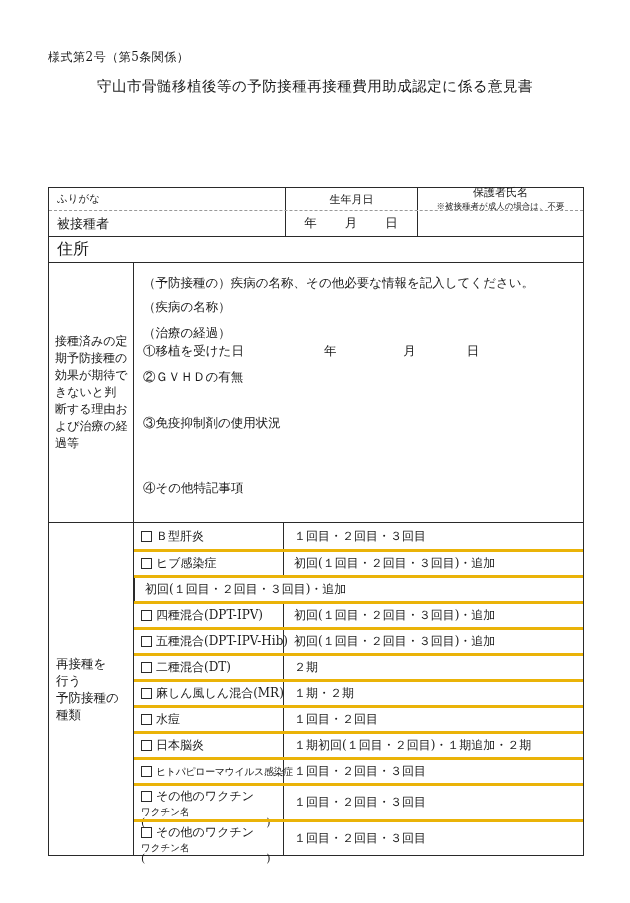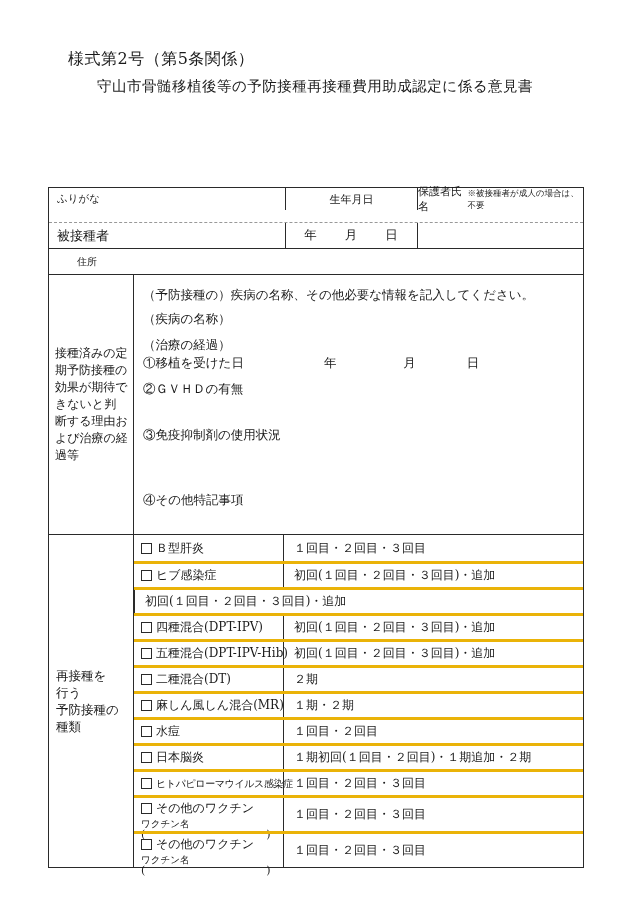--- a/index.html
+++ b/index.html
@@ -8,57 +8,57 @@
     position:relative;
     width:630px; height:903px;
     background:#ffffff;
     font-family:"DejaVu Serif","Liberation Serif",serif;
     color:#1a1a1a;
     margin:0 auto;
     overflow:hidden;
   }
   .form-number {
     position:absolute; left:48px; top:49px;
-    font-size:16px; letter-spacing:0.5px;margin-left:20px;
+    font-size:12px; letter-spacing:0.5px;
   }
   .doc-title {
     position:absolute; left:0; right:0; top:77px;
     text-align:center; font-size:14.5px; font-weight:normal;
     letter-spacing:0.5px;
   }
   .intro {
     position:absolute; left:47px; top:106px; width:537px;
     font-size:13px; line-height:20.5px;
     white-space:pre-line; text-align:justify;
   }
   
   .doc-table {
     position:absolute; left:48px; top:187px; width:536px;
     border:1.4px solid #2a2a2a;
   }
   .row { display:flex; }
   .bl { border-left:1px solid #2a2a2a; }
   .bt { border-top:1px solid #2a2a2a; }
-  .bt-dashed { border-top:1px dashed #999;margin-top:12px; }
+  .bt-dashed { border-top:1px dashed #999; }
   
   .rA { height:22px; }
   .rB { height:26px; }
   .c1 { width:236px; }
   .c2 { width:132px; display:flex; align-items:center; justify-content:center; }
   .c3 { flex:1; }
   .furigana { font-size:10.5px; padding:4px 0 0 8px; }
   .person { font-size:13px; padding:4px 0 0 8px; }
   .birth-label { font-size:11px; }
   .birth-value { font-size:12.5px; letter-spacing:1px; }
-  .guardian { display:flex; flex-direction:row; align-items:center; justify-content:center; }
+  .guardian { display:flex; flex-direction:column; align-items:center; justify-content:center; }
   .guardian-name { font-size:11px; }
   .guardian-note { font-size:8.5px; margin-top:1px; color:#222; }
   
   .sec2 { height:26px; }
-  .label-col { width:84px; display:flex; align-items:center; padding-left:8px; font-size:10px;margin-left:20px; }
+  .label-col { width:84px; display:flex; align-items:center; padding-left:8px; font-size:16px; }
   .addr-value { flex:1; display:flex; align-items:center; padding-left:9px; font-size:13px; }
   
   .sec3 { height:260px; }
   .reason-label {
     width:84px; display:flex; align-items:center; padding:0 5px 0 6px;
     font-size:12px; line-height:17px; word-break:break-all;
   }
   .reason-content { flex:1; padding:11px 8px 0 9px; font-size:12.5px; }
   .reason-content .line { line-height:17px; }
   .l2 { margin-top:7px; }

